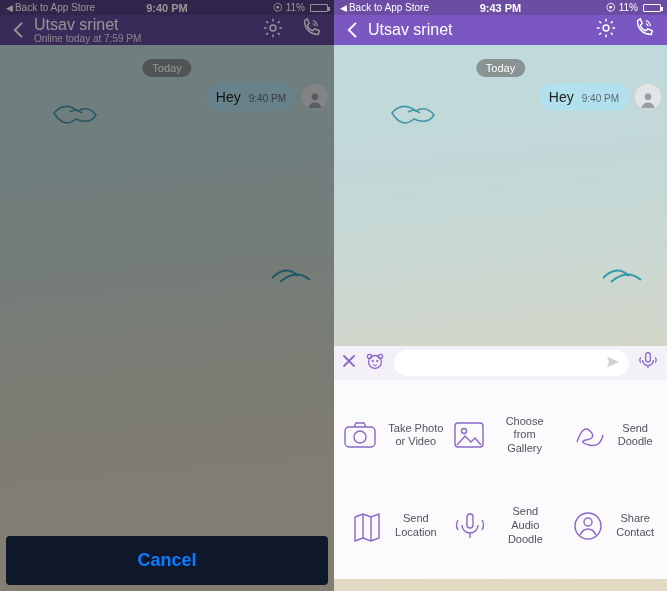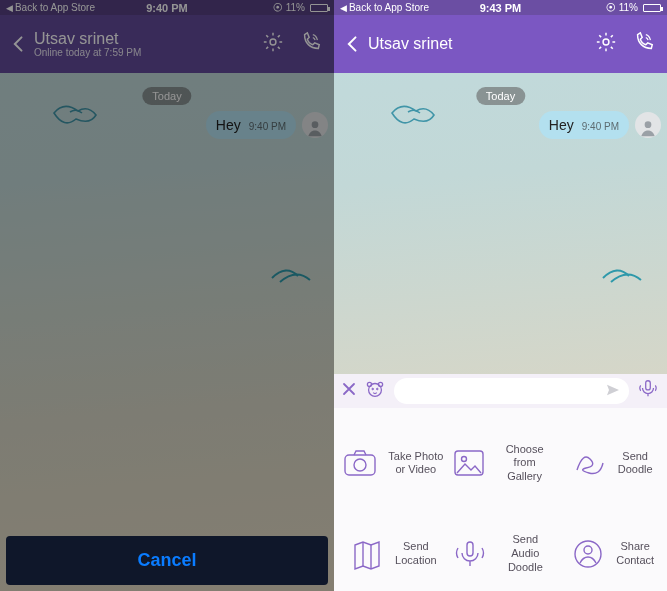--- a/index.html
+++ b/index.html
@@ -23,21 +23,21 @@
   .status-right { display:flex; align-items:center; gap:3px; font-size:10px;}
   .status-center { position:absolute; left:50%; transform:translateX(-50%); font-weight:600; font-size:11px;}
   .back-tri { font-size:9px; }
   .battery {
     width:18px; height:8px; border:1px solid #fff; border-radius:1px; position:relative;
     display:inline-block; margin-left:2px;
   }
   .battery::after{ content:""; position:absolute; right:-3px; top:2px; width:2px; height:4px; background:#fff; }
   .battery-fill{ height:100%; background:#ff3b30; }
   .nav-bar {
-    position:relative; height:58px; background:#7b57c2; display:flex; align-items:center;
+    position:relative; height:30px; background:#7b57c2; display:flex; align-items:center;
     padding:0 8px; color:#fff;
   }
   .screen.left .nav-bar { background:#634a9a; }
   .nav-back { width:22px; display:flex; align-items:center; justify-content:center; }
   .nav-title-wrap { flex:1; margin-left:4px; display:flex; flex-direction:column; justify-content:center; }
   .nav-title { font-size:16px; font-weight:400; line-height:1.1; }
   .nav-sub   { font-size:10px; opacity:.85; line-height:1.1; }
   .nav-icons { display:flex; gap:16px; align-items:center; margin-right:4px;}
   .nav-icons svg { width:22px; height:22px; }
   .chat-area { position:relative; }

